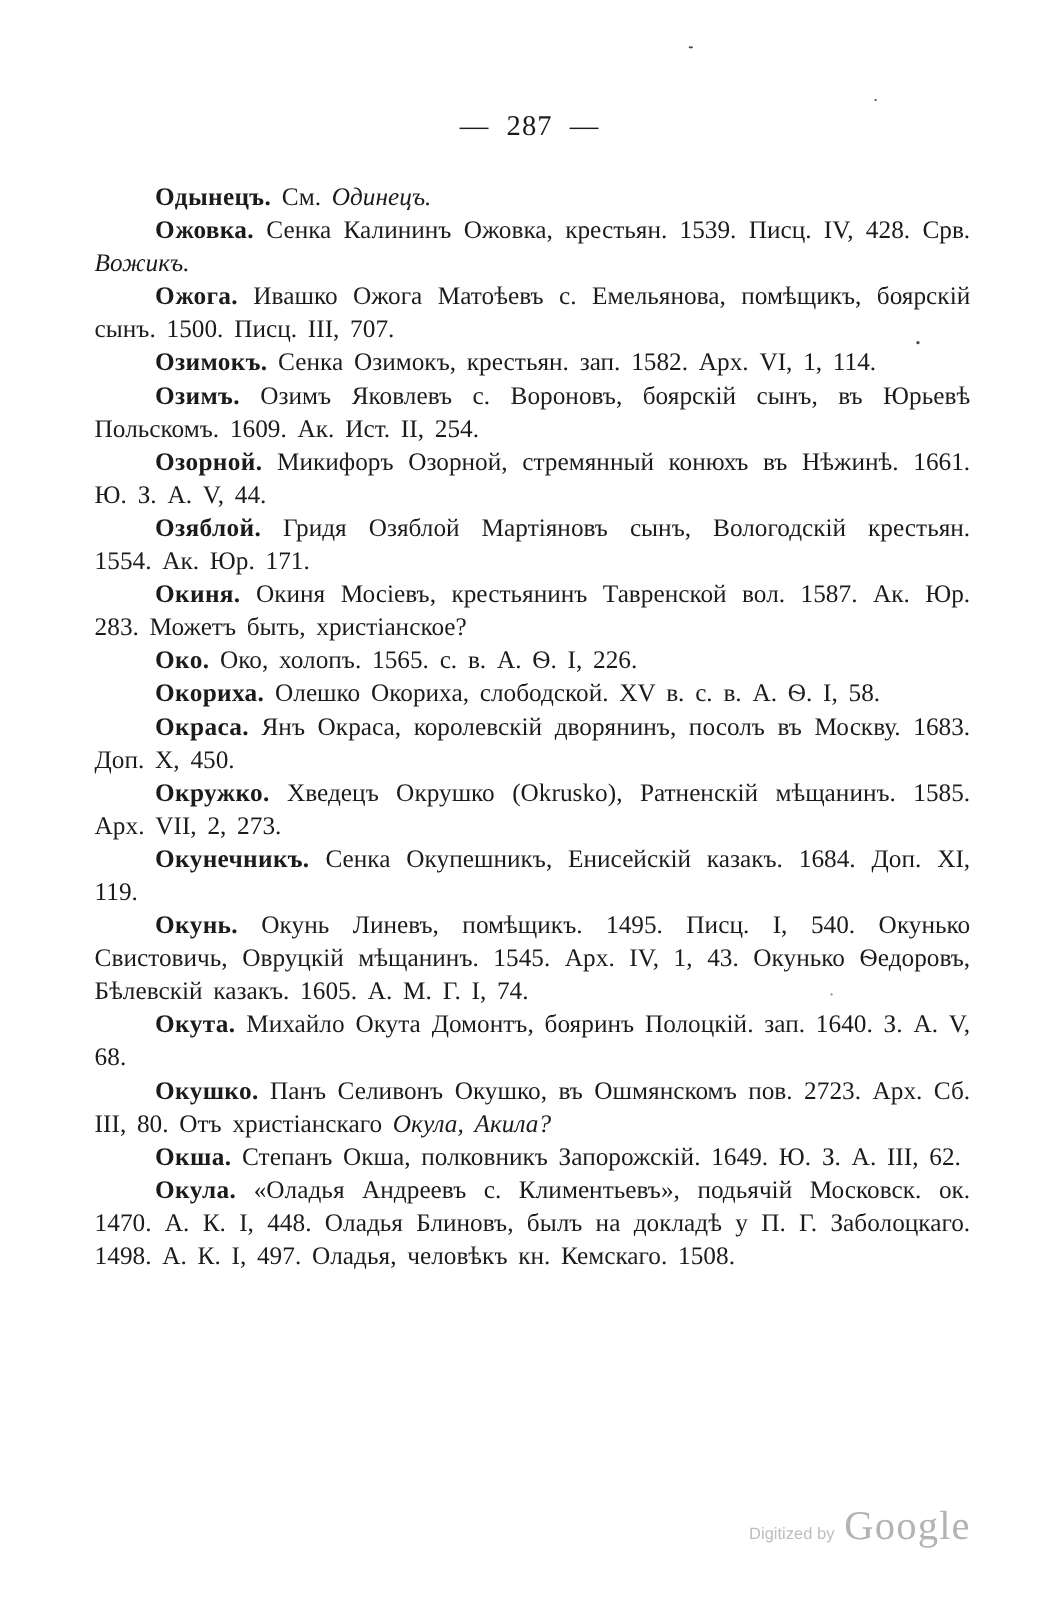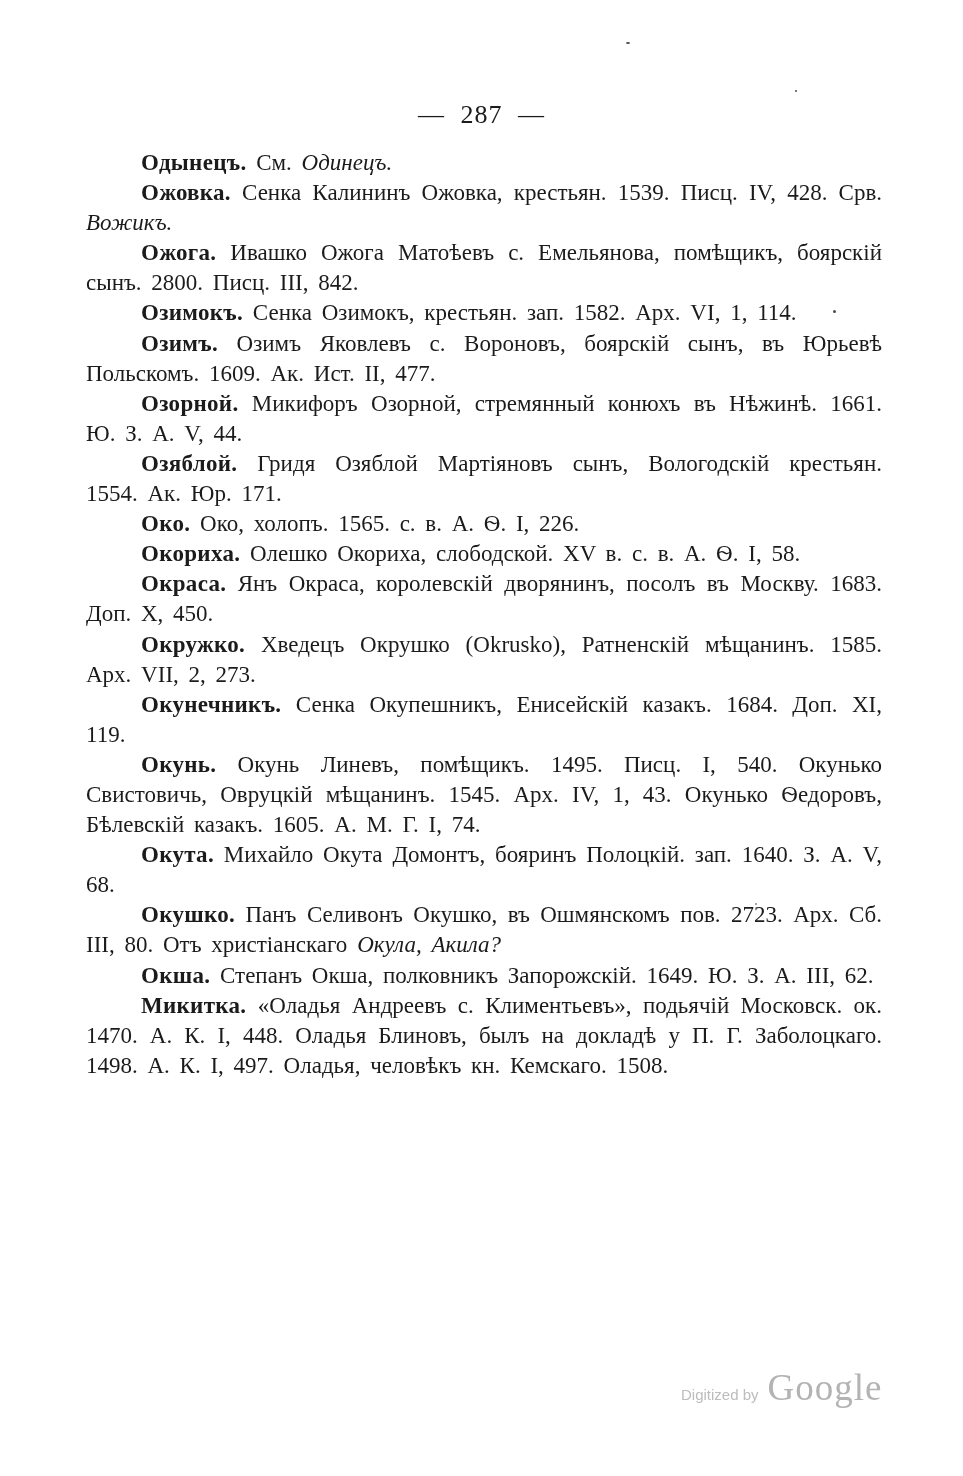--- a/index.html
+++ b/index.html
@@ -21,21 +21,21 @@
     left: 0;
     width: 963px;
     text-align: center;
     font-size: 26px;
     letter-spacing: 1px;
     word-spacing: 8px;
     color: #1b1b1b;
   }
   .entries {
     position: absolute;
-    top: 148px;
+    top: 164px;
     left: 86px;
     width: 796px;
   }
   .entry {
     margin: 0;
     padding: 0;
     font-size: 23px;
     line-height: 30.1px;
     text-align: justify;
     text-indent: 55px;
@@ -80,35 +80,36 @@
   .speck-4 { left: 755px; top: 903px; width: 2px; height: 2px; background:#8a8a8a; }
 </style>
 </head>
 <body>
 
 <div class="page-number">— 287 —</div>
 
 <div class="entries">
     <p class="entry"><span class="seg-headword">Одынецъ.</span><span class="seg-plain"> См. </span><span class="seg-italic">Одинецъ.</span></p>
     <p class="entry"><span class="seg-headword">Ожовка.</span><span class="seg-plain"> Сенка Калининъ Ожовка, крестьян. 1539. Писц. IV, 428. Срв. </span><span class="seg-italic">Вожикъ.</span></p>
-    <p class="entry"><span class="seg-headword">Ожога.</span><span class="seg-plain"> Ивашко Ожога Матоѣевъ с. Емельянова, помѣщикъ, боярскій сынъ. 2800. Писц. III, 842.</span></p>
+    <p class="entry"><span class="seg-headword">Ожога.</span><span class="seg-plain"> Ивашко Ожога Матоѣевъ с. Емельянова, помѣщикъ, боярскій сынъ. 1500. Писц. III, 707.</span></p>
     <p class="entry"><span class="seg-headword">Озимокъ.</span><span class="seg-plain"> Сенка Озимокъ, крестьян. зап. 1582. Арх. VI, 1, 114.</span></p>
-    <p class="entry"><span class="seg-headword">Озимъ.</span><span class="seg-plain"> Озимъ Яковлевъ с. Вороновъ, боярскій сынъ, въ Юрьевѣ Польскомъ. 1609. Ак. Ист. II, 477.</span></p>
+    <p class="entry"><span class="seg-headword">Озимъ.</span><span class="seg-plain"> Озимъ Яковлевъ с. Вороновъ, боярскій сынъ, въ Юрьевѣ Польскомъ. 1609. Ак. Ист. II, 254.</span></p>
     <p class="entry"><span class="seg-headword">Озорной.</span><span class="seg-plain"> Микифоръ Озорной, стремянный конюхъ въ Нѣжинѣ. 1661. Ю. З. А. V, 44.</span></p>
     <p class="entry"><span class="seg-headword">Озяблой.</span><span class="seg-plain"> Гридя Озяблой Мартіяновъ сынъ, Вологодскій крестьян. 1554. Ак. Юр. 171.</span></p>
+    <p class="entry"><span class="seg-headword">Окиня.</span><span class="seg-plain"> Окиня Мосіевъ, крестьянинъ Тавренской вол. 1587. Ак. Юр. 283. Можетъ быть, христіанское?</span></p>
     <p class="entry"><span class="seg-headword">Око.</span><span class="seg-plain"> Око, холопъ. 1565. с. в. А. Ѳ. I, 226.</span></p>
     <p class="entry"><span class="seg-headword">Окориха.</span><span class="seg-plain"> Олешко Окориха, слободской. XV в. с. в. А. Ѳ. I, 58.</span></p>
     <p class="entry"><span class="seg-headword">Окраса.</span><span class="seg-plain"> Янъ Окраса, королевскій дворянинъ, посолъ въ Москву. 1683. Доп. X, 450.</span></p>
     <p class="entry"><span class="seg-headword">Окружко.</span><span class="seg-plain"> Хведецъ Окрушко (Okrusko), Ратненскій мѣщанинъ. 1585. Арх. VII, 2, 273.</span></p>
     <p class="entry"><span class="seg-headword">Окунечникъ.</span><span class="seg-plain"> Сенка Окупешникъ, Енисейскій казакъ. 1684. Доп. XI, 119.</span></p>
     <p class="entry"><span class="seg-headword">Окунь.</span><span class="seg-plain"> Окунь Линевъ, помѣщикъ. 1495. Писц. I, 540. Окунько Свистовичь, Овруцкій мѣщанинъ. 1545. Арх. IV, 1, 43. Окунько Ѳедоровъ, Бѣлевскій казакъ. 1605. А. М. Г. I, 74.</span></p>
     <p class="entry"><span class="seg-headword">Окута.</span><span class="seg-plain"> Михайло Окута Домонтъ, бояринъ Полоцкій. зап. 1640. З. А. V, 68.</span></p>
     <p class="entry"><span class="seg-headword">Окушко.</span><span class="seg-plain"> Панъ Селивонъ Окушко, въ Ошмянскомъ пов. 2723. Арх. Сб. III, 80. Отъ христіанскаго </span><span class="seg-italic">Окула, Акила?</span></p>
     <p class="entry"><span class="seg-headword">Окша.</span><span class="seg-plain"> Степанъ Окша, полковникъ Запорожскій. 1649. Ю. З. А. III, 62.</span></p>
-    <p class="entry"><span class="seg-headword">Микитка.</span><span class="seg-plain"> «Оладья Андреевъ с. Климентьевъ», подьячій Московск. ок. 1470. А. К. I, 448. Оладья Блиновъ, былъ на докладѣ у П. Г. Заболоцкаго. 1498. А. К. I, 497. Оладья, человѣкъ кн. Кемскаго. 1508.</span></p>
+    <p class="entry"><span class="seg-headword">Окула.</span><span class="seg-plain"> «Оладья Андреевъ с. Климентьевъ», подьячій Московск. ок. 1470. А. К. I, 448. Оладья Блиновъ, былъ на докладѣ у П. Г. Заболоцкаго. 1498. А. К. I, 497. Оладья, человѣкъ кн. Кемскаго. 1508.</span></p>
   </div>
 
 <div class="speck speck-1"></div>
 <div class="speck speck-2"></div>
 <div class="speck speck-3"></div>
 <div class="speck speck-4"></div>
 
 <div class="watermark">
   <span class="wm-prefix">Digitized by</span>
   <span class="wm-brand">Google</span>

